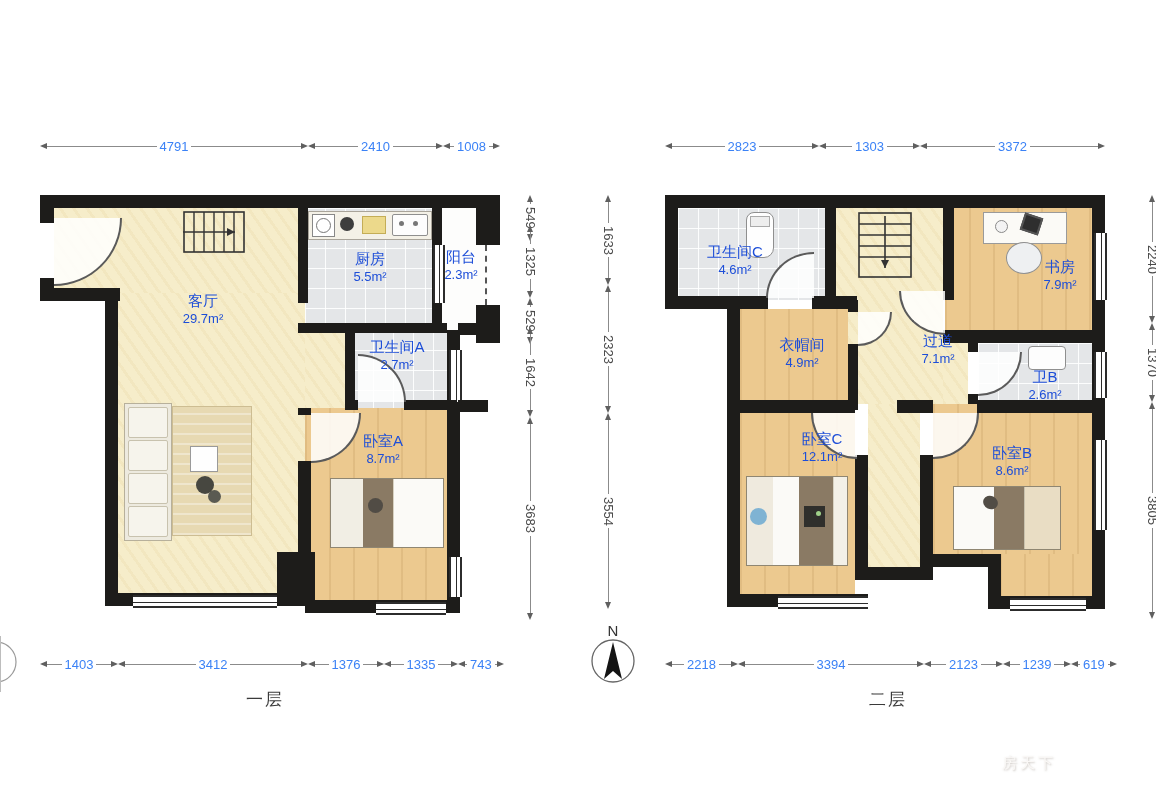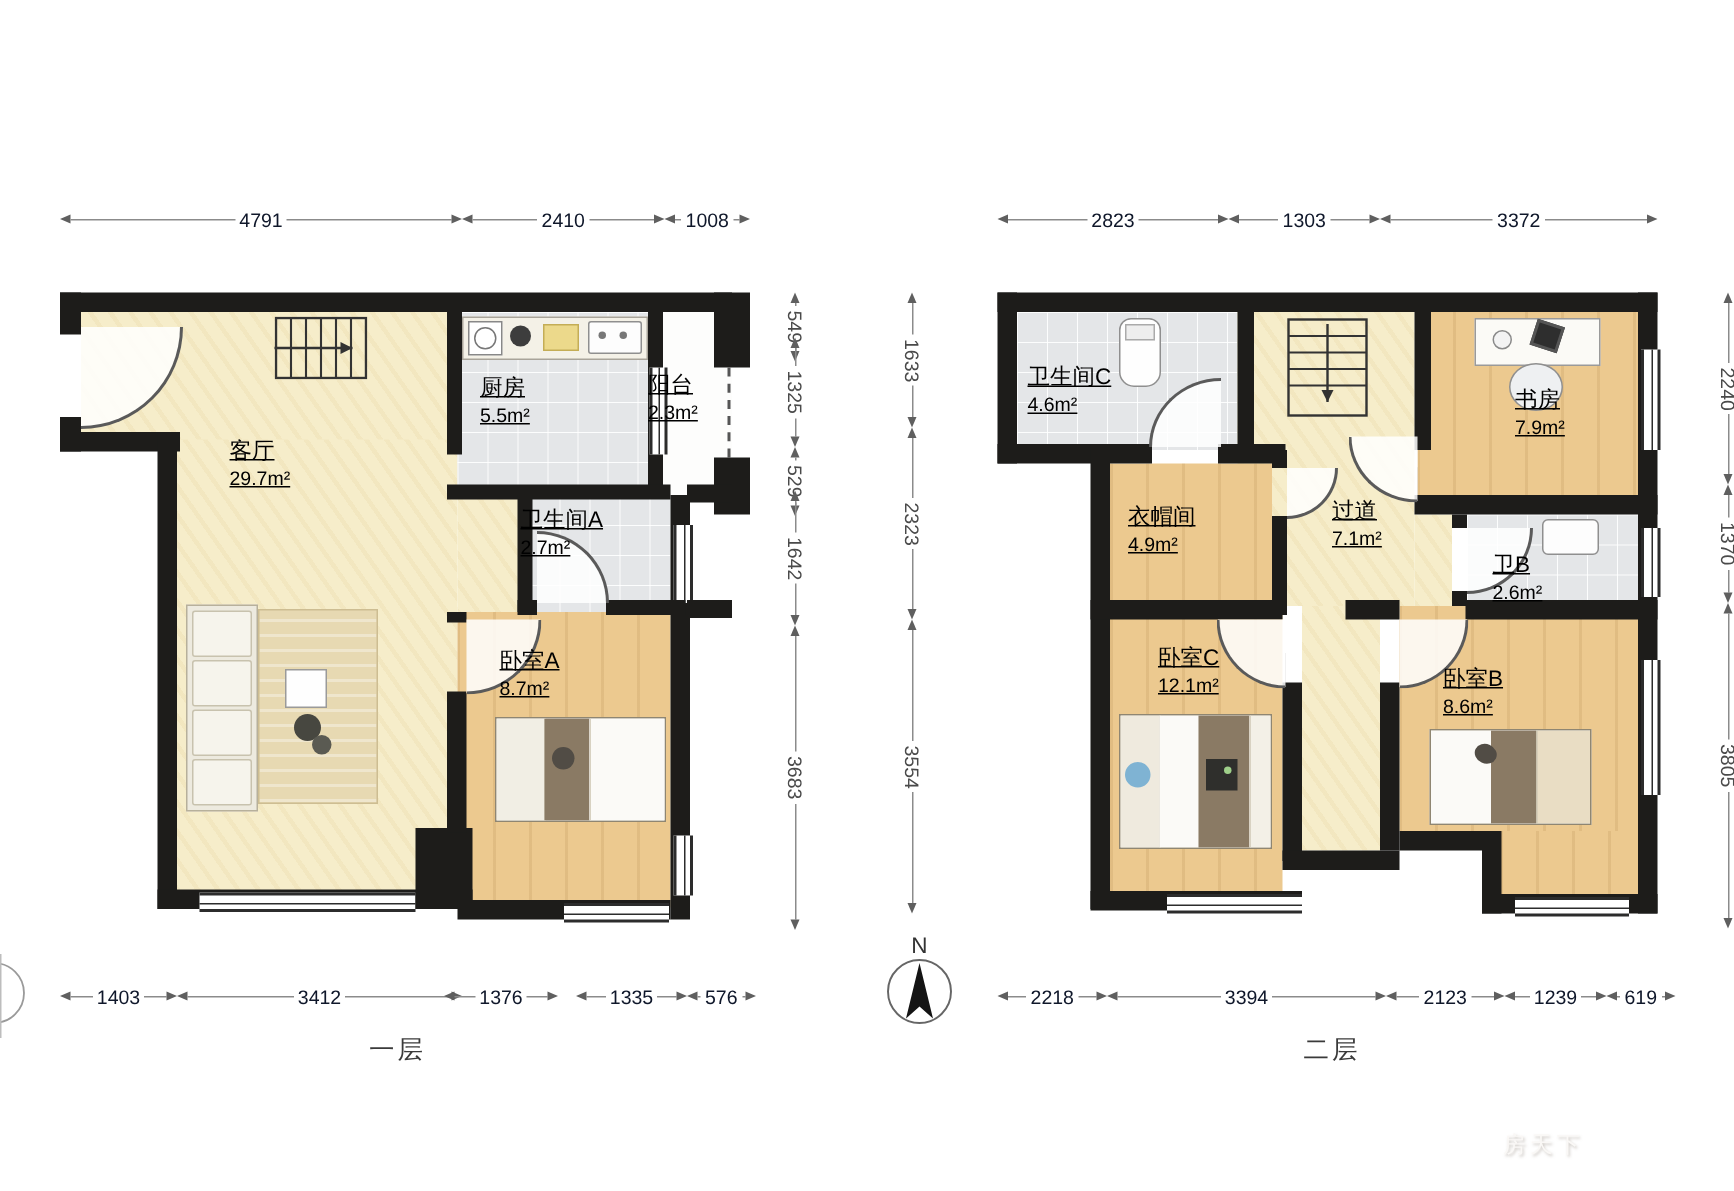--- a/index.html
+++ b/index.html
@@ -25,25 +25,25 @@
   .winv{position:absolute;background:#fff;border-left:2px solid #2c2c2c;border-right:2px solid #2c2c2c;}
   .winv::after{content:"";position:absolute;top:0;bottom:0;left:50%;width:1px;background:#2c2c2c;}
   .dashedv{position:absolute;border-right:2px dashed #555;}
   
   .door{position:absolute;background:rgba(255,255,255,.85);}
   .dbr{border-right:2px solid #5a5a5a;border-bottom:2px solid #5a5a5a;border-radius:0 0 100% 0;}
   .dbl{border-left:2px solid #5a5a5a;border-bottom:2px solid #5a5a5a;border-radius:0 0 0 100%;}
   .dtr{border-top:2px solid #5a5a5a;border-right:2px solid #5a5a5a;border-radius:0 100% 0 0;}
   .dtl{border-top:2px solid #5a5a5a;border-left:2px solid #5a5a5a;border-radius:100% 0 0 0;}
   
-  .rlabel{position:absolute;color:#000000;line-height:1.25;text-decoration:underline;}
+  .rlabel{position:absolute;text-align:center;color:#1d4ed8;line-height:1.25;}
   .rname{font-size:15px;font-weight:500;}
   .rarea{font-size:13px;}
   
-  .dimh{position:absolute;display:flex;align-items:center;height:16px;color:#0f172a;font-size:13px;}
+  .dimh{position:absolute;display:flex;align-items:center;height:16px;color:#3b82f6;font-size:13px;}
   .dimh::before{content:"";width:0;height:0;border-right:7px solid #5f5f5f;border-top:3px solid transparent;border-bottom:3px solid transparent;}
   .dimh::after{content:"";width:0;height:0;border-left:7px solid #5f5f5f;border-top:3px solid transparent;border-bottom:3px solid transparent;}
   .dimh .ln{flex:1;height:1px;background:#8b8b8b;min-width:2px;}
   .dimh .dn{padding:0 3px;white-space:nowrap;font-weight:400;}
   .dimv{position:absolute;display:flex;flex-direction:column;align-items:center;width:20px;color:#4a4a4a;font-size:13px;}
   .dimv::before{content:"";width:0;height:0;border-bottom:7px solid #5f5f5f;border-left:3px solid transparent;border-right:3px solid transparent;}
   .dimv::after{content:"";width:0;height:0;border-top:7px solid #5f5f5f;border-left:3px solid transparent;border-right:3px solid transparent;}
   .dimv .ln{flex:1;width:1px;background:#8b8b8b;min-height:2px;}
   .dimv .dn{writing-mode:vertical-rl;padding:3px 0;white-space:nowrap;font-weight:400;}
   .floorlab{position:absolute;width:120px;text-align:center;font-size:17px;color:#3a3a3a;letter-spacing:2px;}
@@ -319,33 +319,33 @@
   <div class="dimh" style="left:40px;top:656px;width:78px;">
       <span class="ln"></span>
       <span class="dn">1403</span>
       <span class="ln"></span>
     </div>
   <div class="dimh" style="left:118px;top:656px;width:190px;">
       <span class="ln"></span>
       <span class="dn">3412</span>
       <span class="ln"></span>
     </div>
-  <div class="dimh" style="left:296px;top:656px;width:76px;justify-content:space-between;">
+  <div class="dimh" style="left:308px;top:656px;width:76px;justify-content:space-between;">
       <span class="ln"></span>
       <span class="dn">1376</span>
       <span class="ln"></span>
     </div>
   <div class="dimh" style="left:384px;top:656px;width:74px;">
       <span class="ln"></span>
       <span class="dn">1335</span>
       <span class="ln"></span>
     </div>
   <div class="dimh" style="left:458px;top:656px;width:42px;">
       <span class="ln"></span>
-      <span class="dn">576</span>
+      <span class="dn">743</span>
       <span class="ln"></span>
     </div>
 
   <div class="dimh" style="left:665px;top:656px;width:73px;">
       <span class="ln"></span>
       <span class="dn">2218</span>
       <span class="ln"></span>
     </div>
   <div class="dimh" style="left:738px;top:656px;width:186px;">
       <span class="ln"></span>

